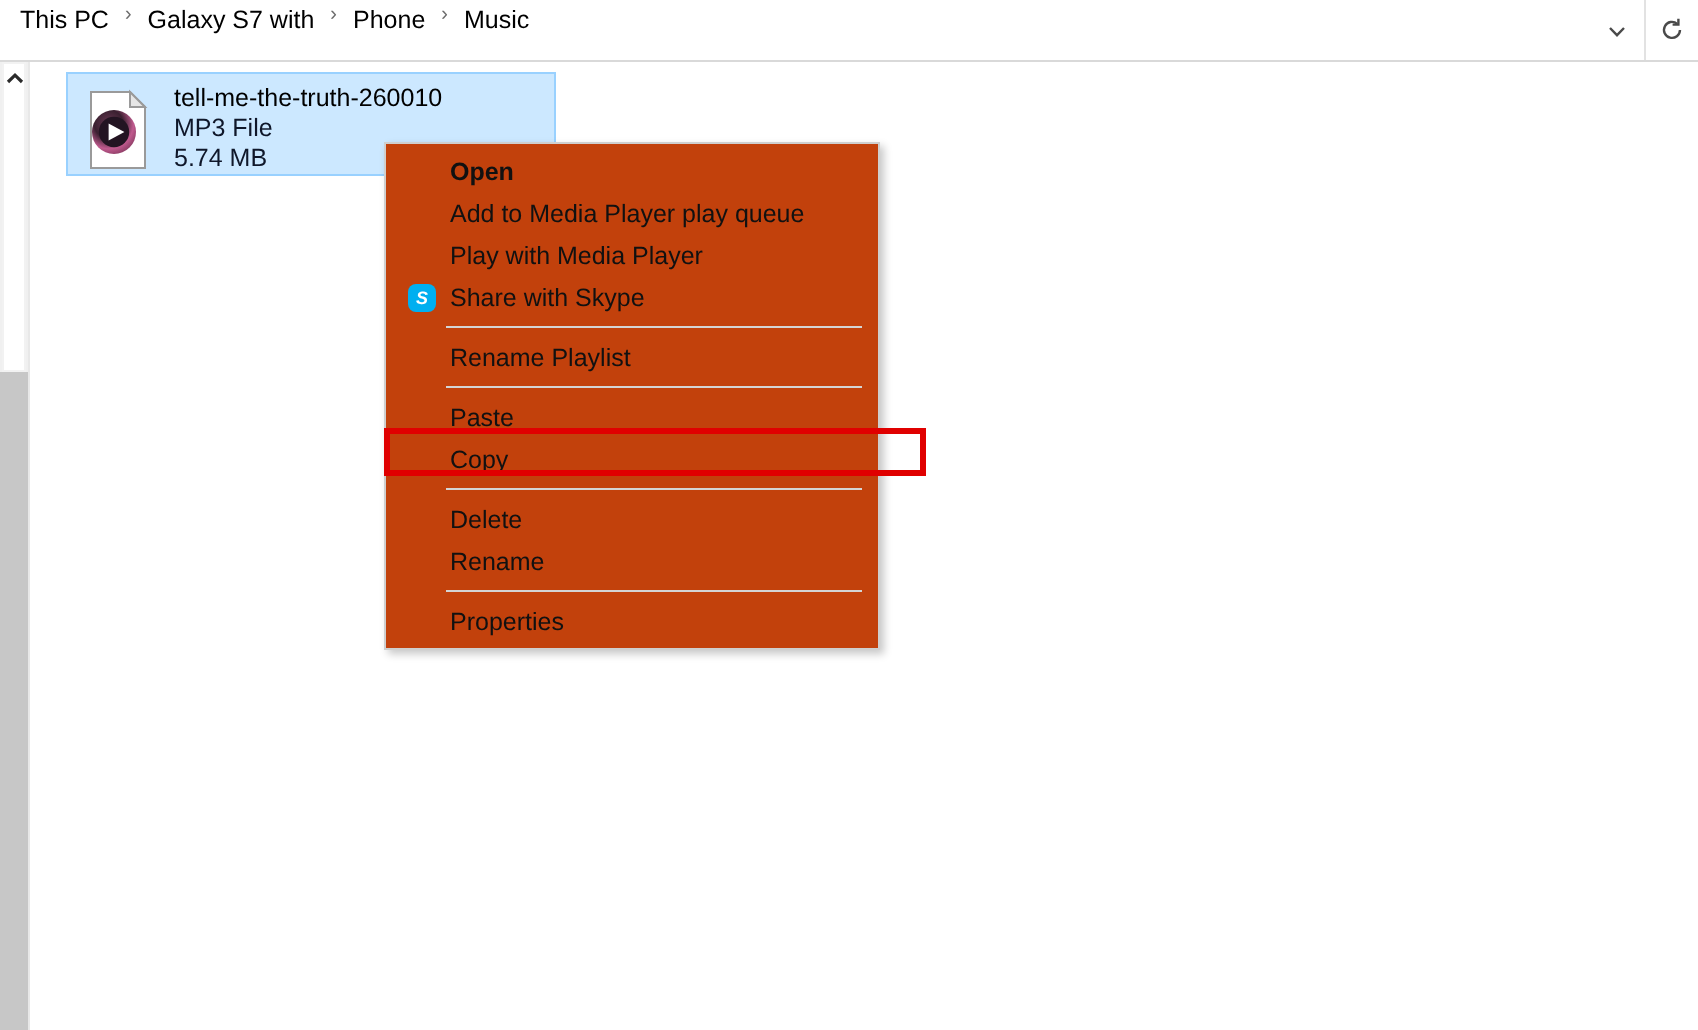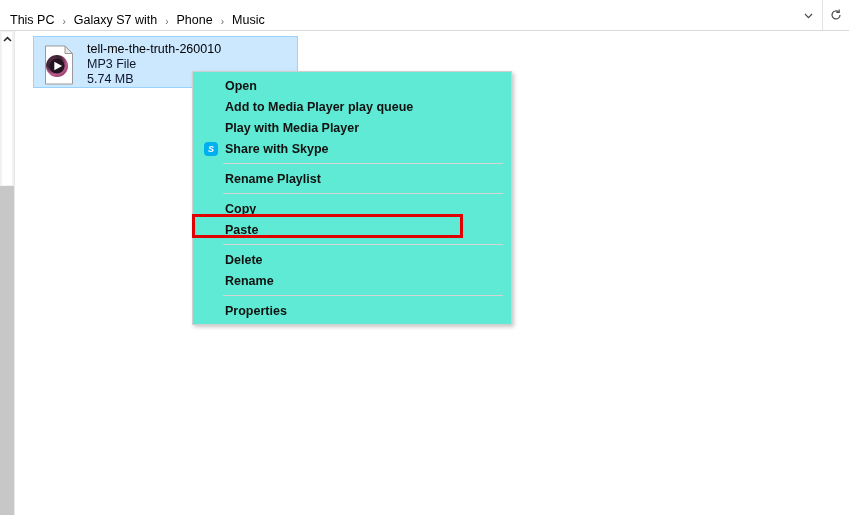--- a/index.html
+++ b/index.html
@@ -25,21 +25,21 @@
     height: 31px;
     background: #ffffff;
     border-bottom: 1px solid #d9d9d9;
     box-sizing: border-box;
   }
   #breadcrumb {
     position: absolute;
     left: 0; top: 0;
     height: 30px;
     display: flex;
-    align-items: flex-end;
+    align-items: flex-start;
     padding-left: 7px;
     white-space: nowrap;
   }
   .crumb {
     font-size: 12.5px;
     color: #000000;
     padding: 2px 3px;
     line-height: 16px;
   }
   .crumb-sep {
@@ -114,21 +114,21 @@
     top: 31px;
     width: 834px;
     height: 484px;
     background: #ffffff;
   }
 
   #file-item {
     position: absolute;
     left: 18px;
     top: 5px;
-    width: 265px;
+    width: 245px;
     height: 52px;
     background: #cce8ff;
     border: 1px solid #99d1ff;
     box-sizing: border-box;
     display: flex;
     align-items: flex-end;
     padding: 3px 0 0 6px;
   }
   #file-icon-wrap {
     width: 38px;
@@ -149,22 +149,22 @@
   .file-meta {
     font-size: 12.5px;
     color: #0f172a;
   }
 
   
   #context-menu {
     position: absolute;
     left: 192px;
     top: 71px;
-    width: 320px;
-    background: #5eead4;
+    width: 248px;
+    background: #c2410c;
     border: 1px solid #cfcfcf;
     box-shadow: 2px 2px 4px rgba(0,0,0,0.22);
     box-sizing: border-box;
     padding: 3px 0 3px 0;
     z-index: 20;
   }
   .menu-item {
     height: 21px;
     display: flex;
     align-items: center;
@@ -178,21 +178,20 @@
     height: 16px;
     flex: 0 0 auto;
     display: flex;
     align-items: center;
     justify-content: center;
     margin-right: 4px;
   }
   .menu-item .mi-label {
     line-height: 16px;
     white-space: nowrap;
-    font-weight: bold;
   }
   .menu-item.bold .mi-label {
     font-weight: bold;
   }
   .menu-sep {
     height: 1px;
     background: #d4d4d4;
     margin: 4px 8px 4px 30px;
   }
 
@@ -325,28 +324,28 @@
   <div class="menu-item">
     <span class="mi-icon"></span>
     <span class="mi-label">Rename Playlist</span>
   </div>
 
   <div class="menu-sep"></div>
 
 
   <div class="menu-item">
     <span class="mi-icon"></span>
+    <span class="mi-label">Paste</span>
+  </div>
+
+  <div class="menu-item">
+    <span class="mi-icon"></span>
     <span class="mi-label">Copy</span>
   </div>
 
-  <div class="menu-item">
-    <span class="mi-icon"></span>
-    <span class="mi-label">Paste</span>
-  </div>
-
   <div class="menu-sep"></div>
 
   <div class="menu-item">
     <span class="mi-icon"></span>
     <span class="mi-label">Delete</span>
   </div>
 
   <div class="menu-item">
     <span class="mi-icon"></span>
     <span class="mi-label">Rename</span>

